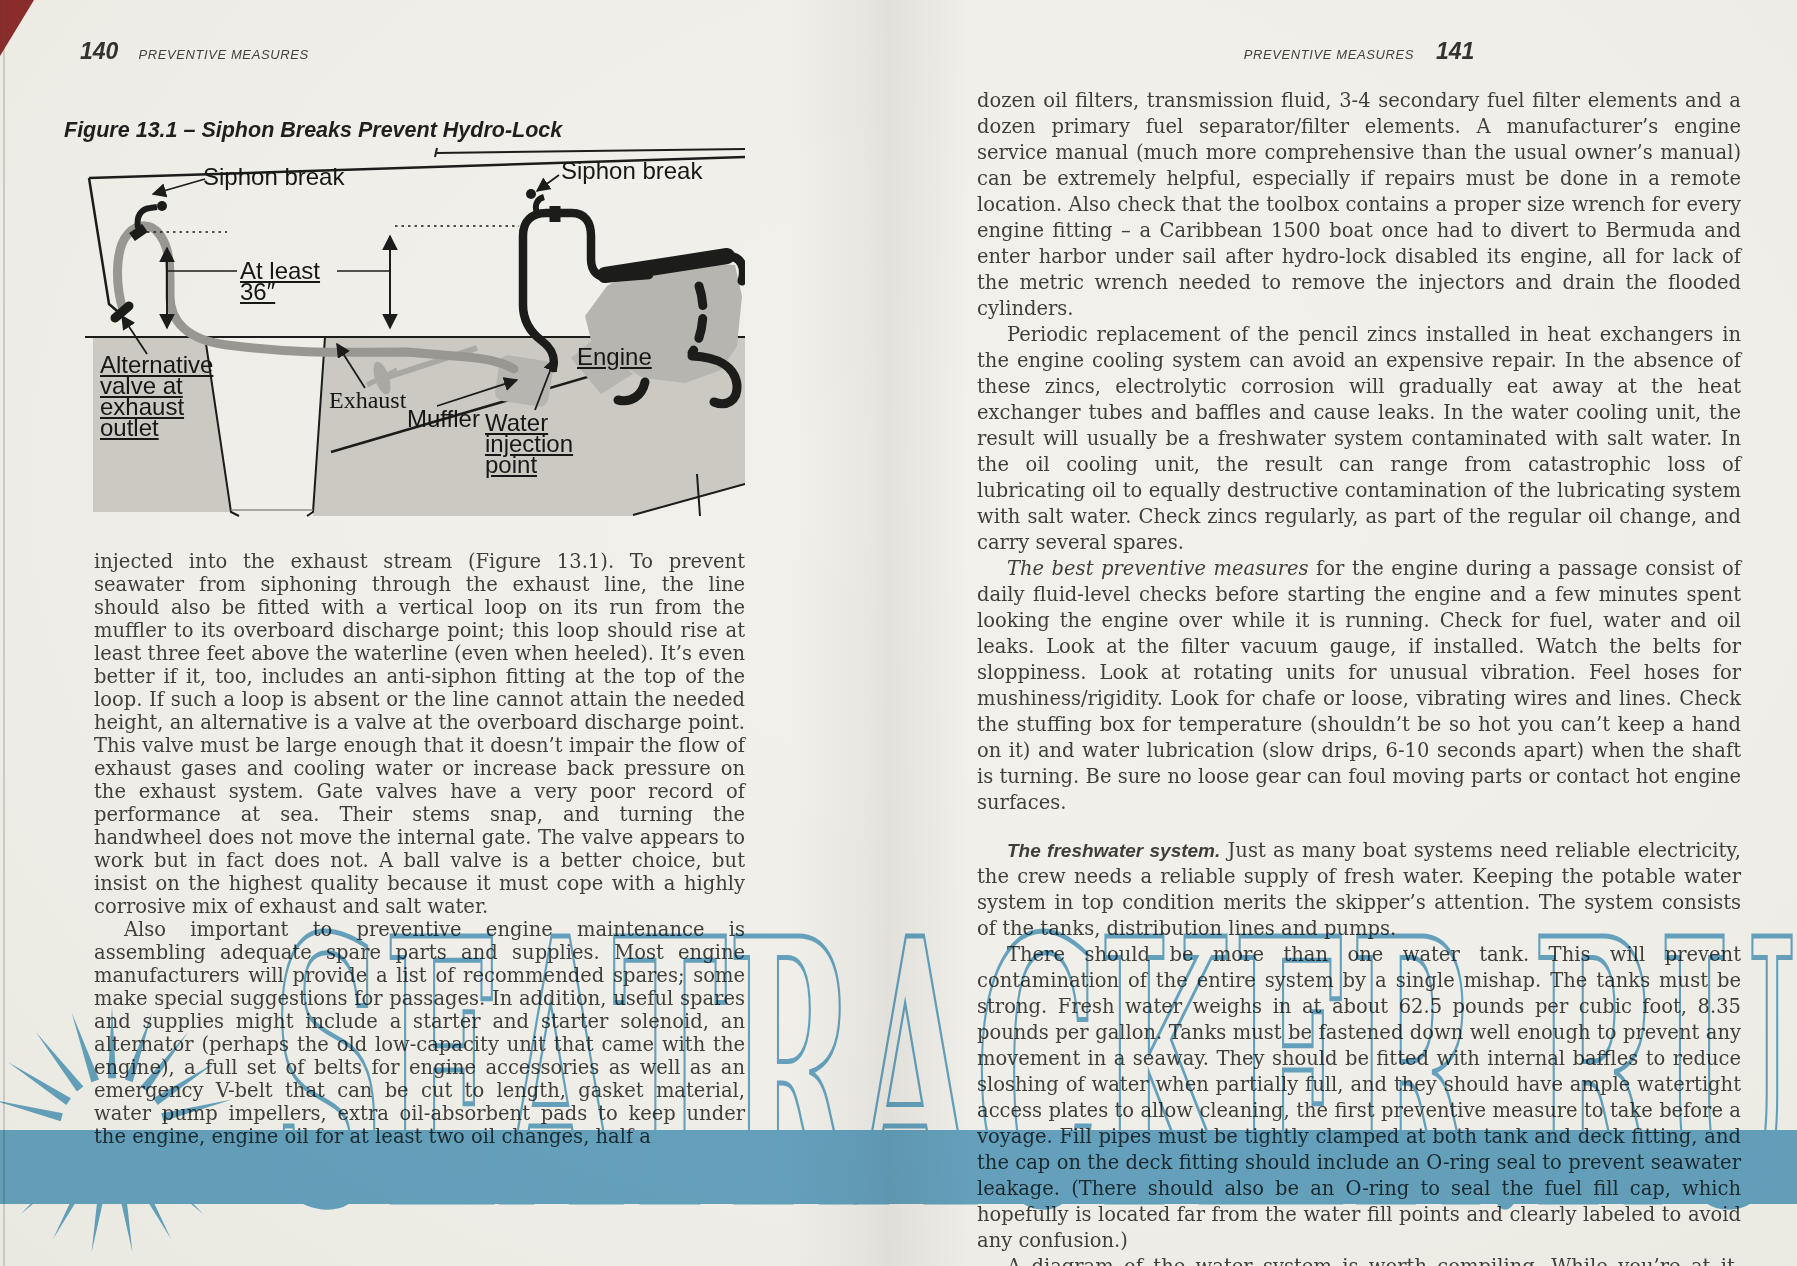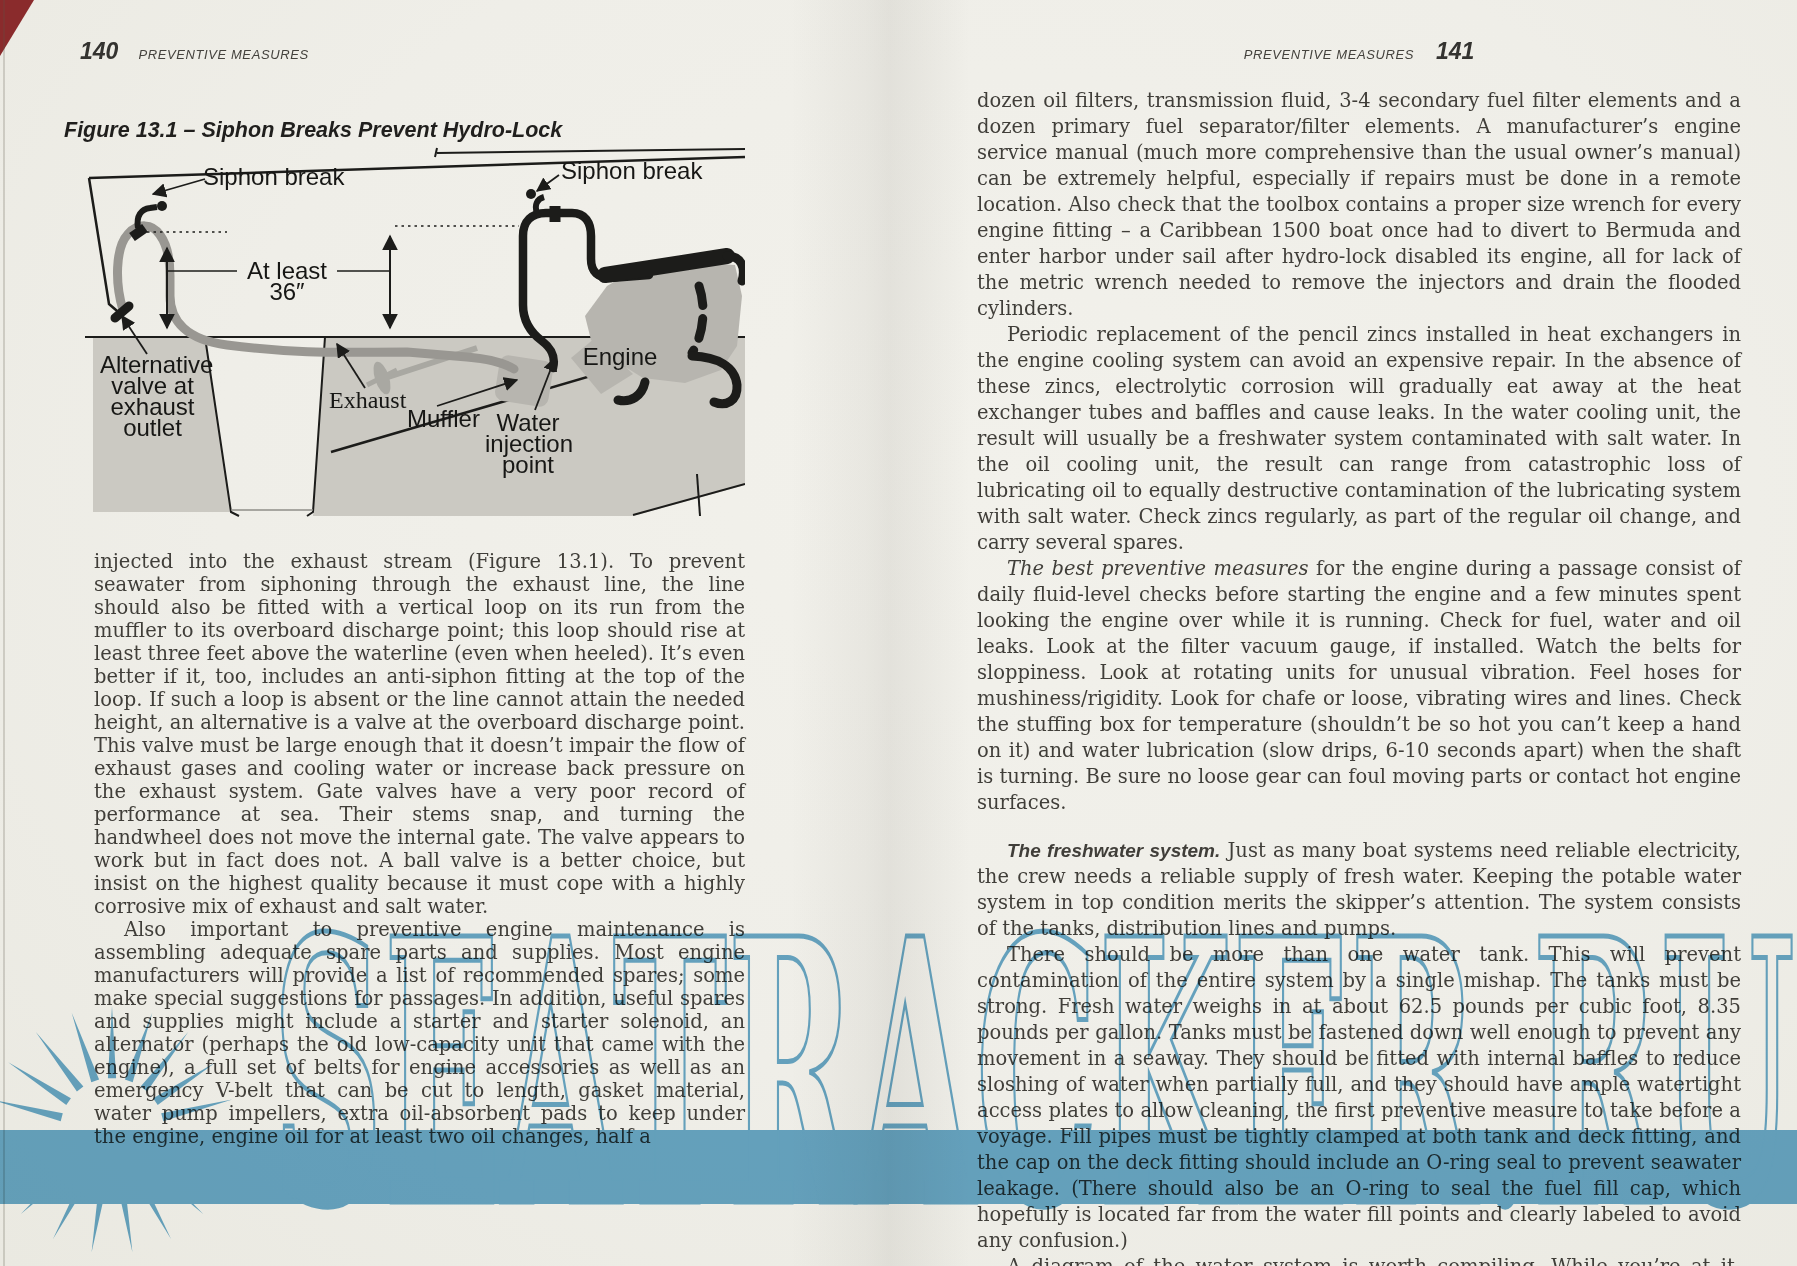--- a/index.html
+++ b/index.html
@@ -26,21 +26,21 @@
   .rh-left .rh-title{margin-left:20px;}
   .rh-right .pageno{margin-left:22px;}
 
   
   .figure-title{position:absolute;left:64px;top:106px;
     font-family:"Liberation Sans",sans-serif;font-style:italic;font-weight:bold;font-size:21.5px;color:#201f1d;margin-top:12px;}
   .figure{position:absolute;left:85px;top:144px;width:660px;height:390px;}
   .figure svg{position:absolute;left:0;top:0;}
   .fig-label{position:absolute;font-family:"Liberation Sans",sans-serif;font-size:24px;color:#171715;
     line-height:21px;white-space:normal;}
-  .fl-center{text-align:center;}
+  .fl-center{text-decoration:underline;}
   .fl-siphon-left{left:118px;top:22px;}
   .fl-siphon-right{left:476px;top:16px;}
   .fl-dim{left:155px;top:116px;width:94px;}
   .fl-engine{left:492px;top:202px;width:86px;}
   .fl-altvalve{left:15px;top:210px;width:105px;}
   .fl-exhaust{left:244px;top:246px;font-family:Liberation Serif, serif;}
   .fl-muffler{left:322px;top:264px;}
   .fl-water{left:400px;top:268px;width:86px;}
 
   

